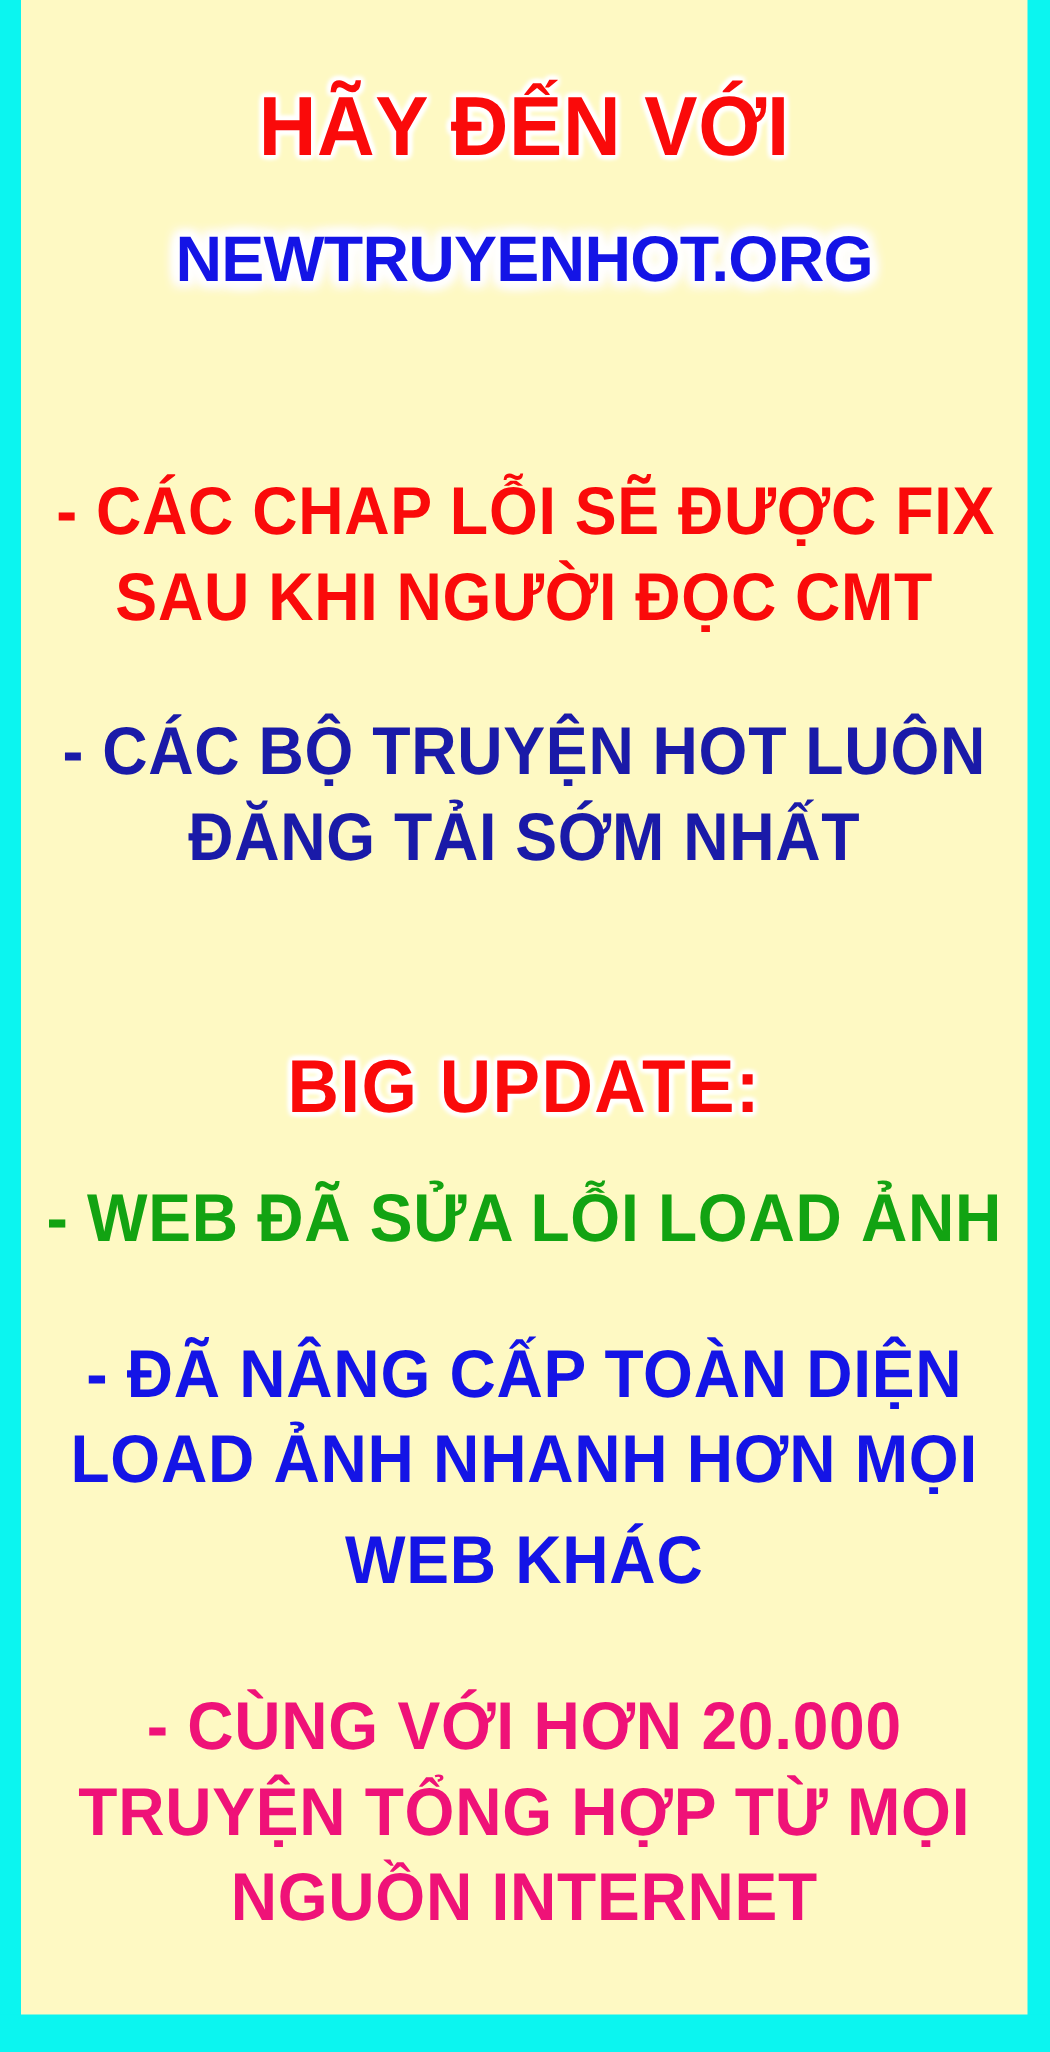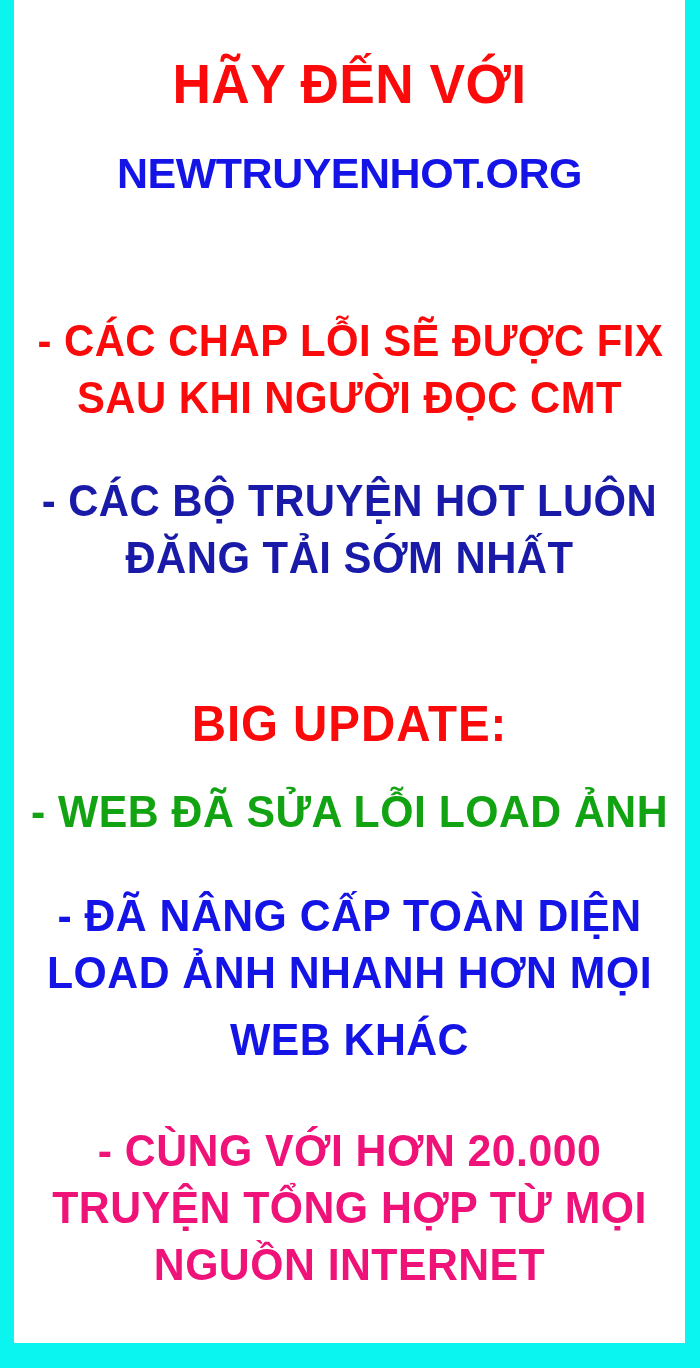--- a/index.html
+++ b/index.html
@@ -24,21 +24,21 @@
   .band-left   { left: 0;  top: 0; width: 14px;  height: 1368px; }
   .band-right  { right: 0; top: 0; width: 15px;  height: 1368px; }
   .band-bottom { left: 0;  bottom: 0; width: 700px; height: 25px; }
 
   .inner-panel {
     position: absolute;
     left: 14px;
     top: 0;
     width: 671px;
     height: 1343px;
-    background: #ffffff;
+    background: #fef9c3;
     box-sizing: border-box;
     overflow: hidden;
   }
 
   .line {
     position: absolute;
     left: 0;
     width: 671px;
     text-align: center;
     font-weight: 700;

